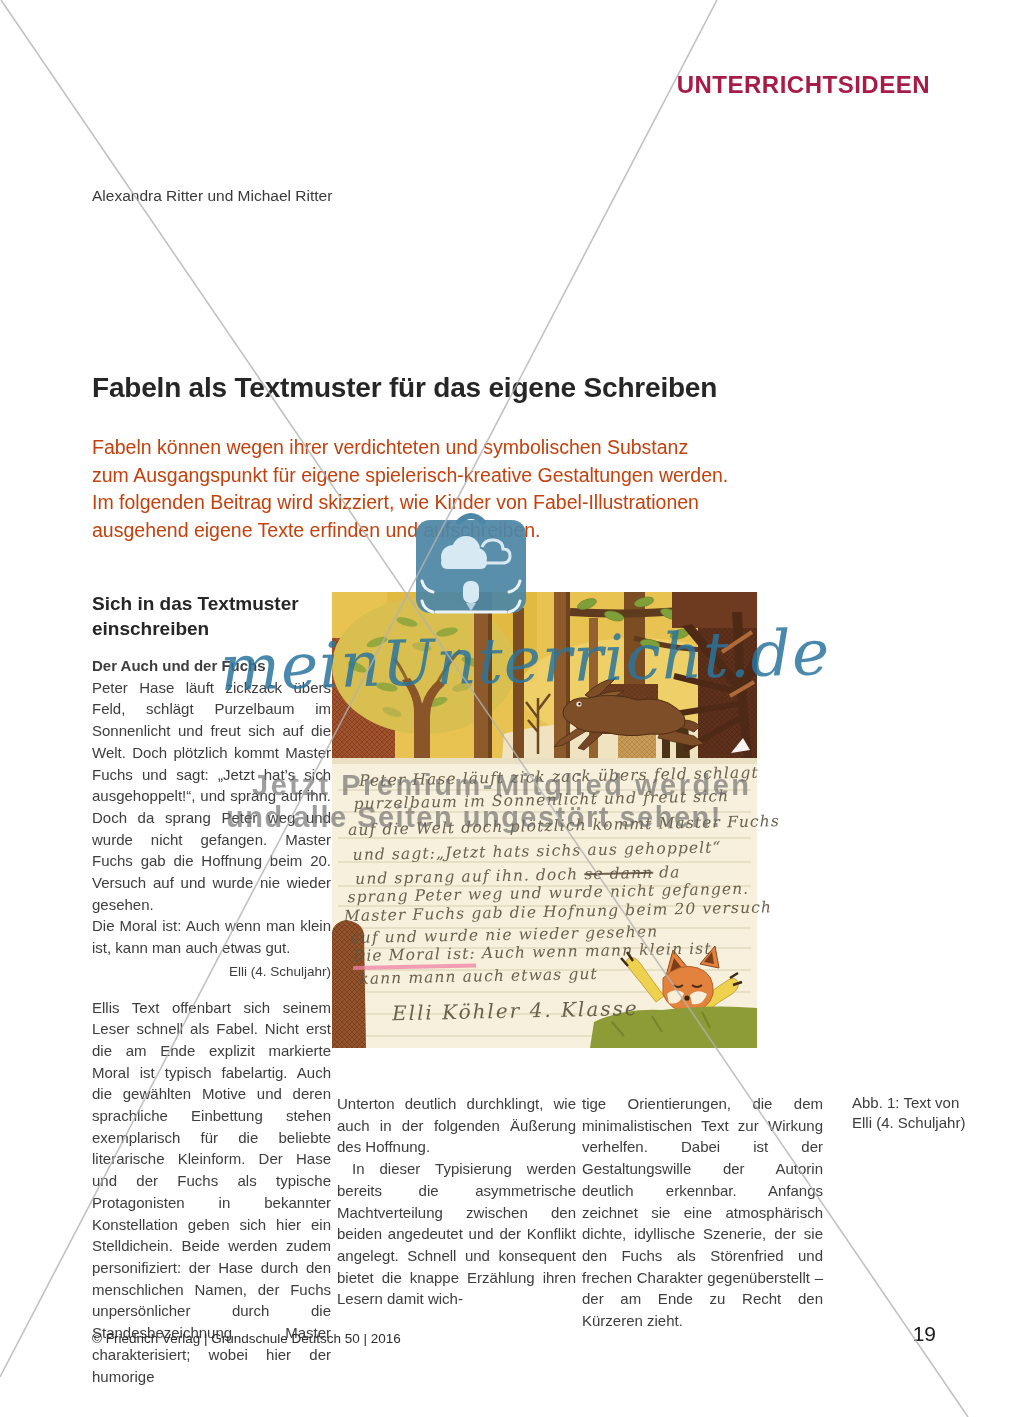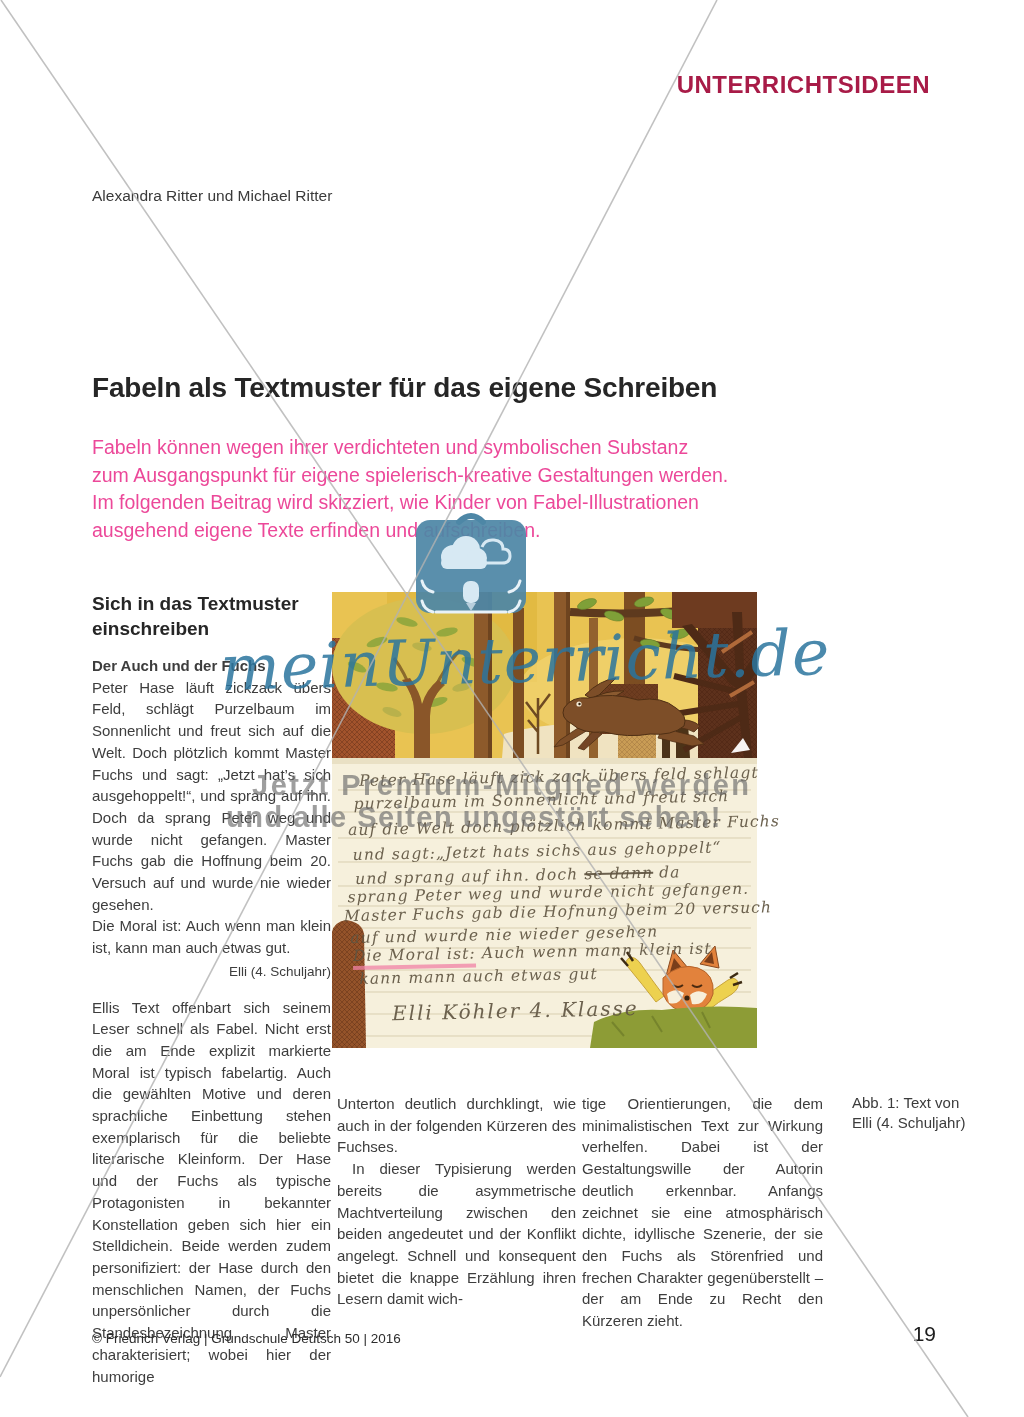--- a/index.html
+++ b/index.html
@@ -6,21 +6,21 @@
   .page{position:relative;width:1024px;height:1417px;background:#ffffff;overflow:hidden;
         font-family:"Liberation Sans",sans-serif;color:#3d3d3d;}
   .abs{position:absolute;}
   
   .kicker{top:71px;left:0;width:930px;text-align:right;font-size:24px;font-weight:bold;
           color:#a81b47;letter-spacing:.5px;}
   .authors{top:187px;left:92px;font-size:15.5px;color:#3a3a3a;}
   .title{top:216px;left:90px;font-size:58px;line-height:67px;font-weight:bold;
          color:#a81b47;letter-spacing:-1.5px;}
   .subtitle{top:372px;left:92px;font-size:28px;font-weight:bold;color:#262626;letter-spacing:-.2px;}
-  .intro{top:434px;left:92px;font-size:19.5px;line-height:27.6px;color:#ec4899;white-space:nowrap;}
+  .intro{top:434px;left:92px;font-size:19.5px;line-height:27.6px;color:#c2410c;white-space:nowrap;}
   
   .col{top:592px;width:239px;font-size:15px;line-height:21.7px;color:#3d3d3d;}
   .just{text-align:justify;hyphens:auto;-webkit-hyphens:auto;}
   .col-left{left:92px;}
   .colhead{width:212px;font-size:19px;line-height:24.5px;font-weight:bold;color:#262626;
            margin-bottom:14px;}
   .story-title{font-weight:bold;}
   .attrib{text-align:right;font-size:13.5px;margin-top:2px;color:#3d3d3d;}
   .analysis{margin-top:14px;}
   .col-mid{left:337px;top:1093px;}
@@ -71,21 +71,21 @@
   <div class="abs col col-left">
     <div class="colhead">Sich in das Textmuster einschreiben</div>
     <div class="story-title">Der Auch und der Fuchs</div>
     <div class="just">Peter Hase läuft zickzack übers Feld, schlägt Purzelbaum im Sonnenlicht und freut sich auf die Welt. Doch plötzlich kommt Master Fuchs und sagt: „Jetzt hat’s sich ausgehoppelt!“, und sprang auf ihn. Doch da sprang Peter weg und wurde nicht gefangen. Master Fuchs gab die Hoffnung beim 20. Versuch auf und wurde nie wieder gesehen.</div>
     <div class="just">Die Moral ist: Auch wenn man klein ist, kann man auch etwas gut.</div>
     <div class="attrib">Elli (4. Schuljahr)</div>
     <div class="just analysis">Ellis Text offenbart sich seinem Leser schnell als Fabel. Nicht erst die am Ende explizit markierte Moral ist typisch fabelartig. Auch die gewählten Motive und deren sprachliche Einbettung stehen exemplarisch für die beliebte literarische Kleinform. Der Hase und der Fuchs als typische Protagonisten in bekannter Konstellation geben sich hier ein Stelldichein. Beide werden zudem personifiziert: der Hase durch den menschlichen Namen, der Fuchs unpersönlicher durch die Standesbezeichnung Master charakterisiert; wobei hier der humorige</div>
   </div>
 
   <div class="abs col col-mid">
-    <div class="just">Unterton deutlich durchklingt, wie auch in der folgenden Kürzeren des Fuchses.</div>
+    <div class="just">Unterton deutlich durchklingt, wie auch in der folgenden Äußerung des Hoffnung.</div>
     <div class="just indent">In dieser Typisierung werden bereits die asymmetrische Machtverteilung zwischen den beiden angedeutet und der Konflikt angelegt. Schnell und konsequent bietet die knappe Erzählung ihren Lesern damit wich-</div>
   </div>
 
   <div class="abs col col-right">
     <div class="just">tige Orientierungen, die dem minimalistischen Text zur Wirkung verhelfen. Dabei ist der Gestaltungswille der Autorin deutlich erkennbar. Anfangs zeichnet sie eine atmosphärisch dichte, idyllische Szenerie, der sie den Fuchs als Störenfried und frechen Charakter gegenüberstellt – der am Ende zu Recht den Kürzeren zieht.</div>
   </div>
 
   <div class="abs caption">
     <div>Abb. 1: Text von</div>
     <div>Elli (4. Schuljahr)</div>

